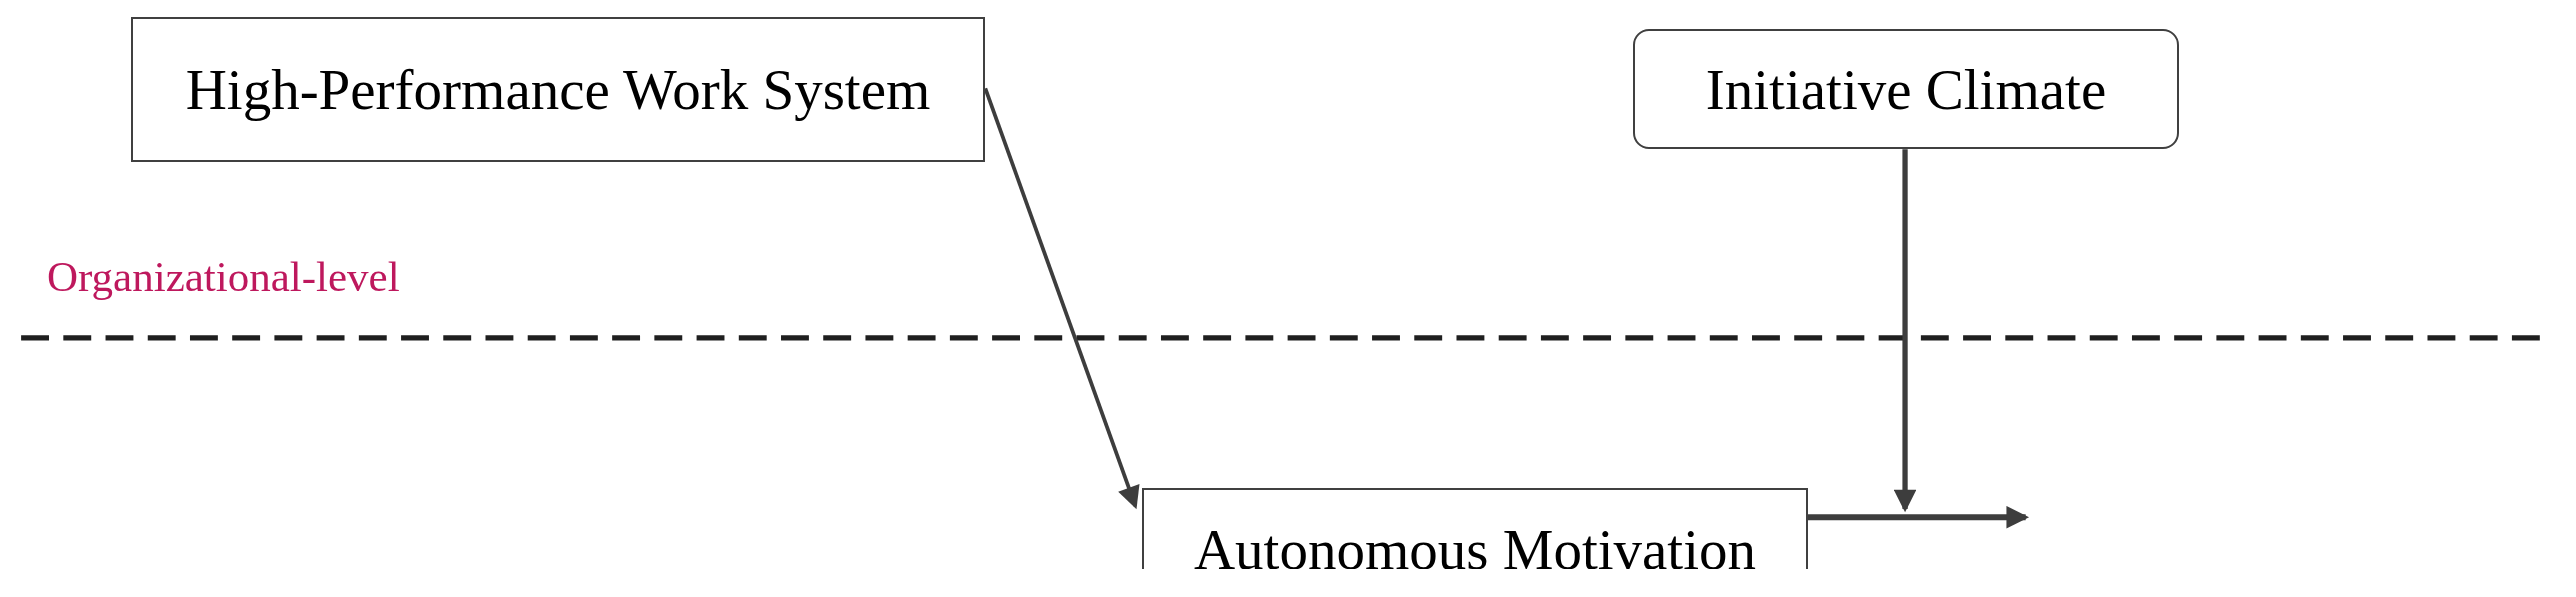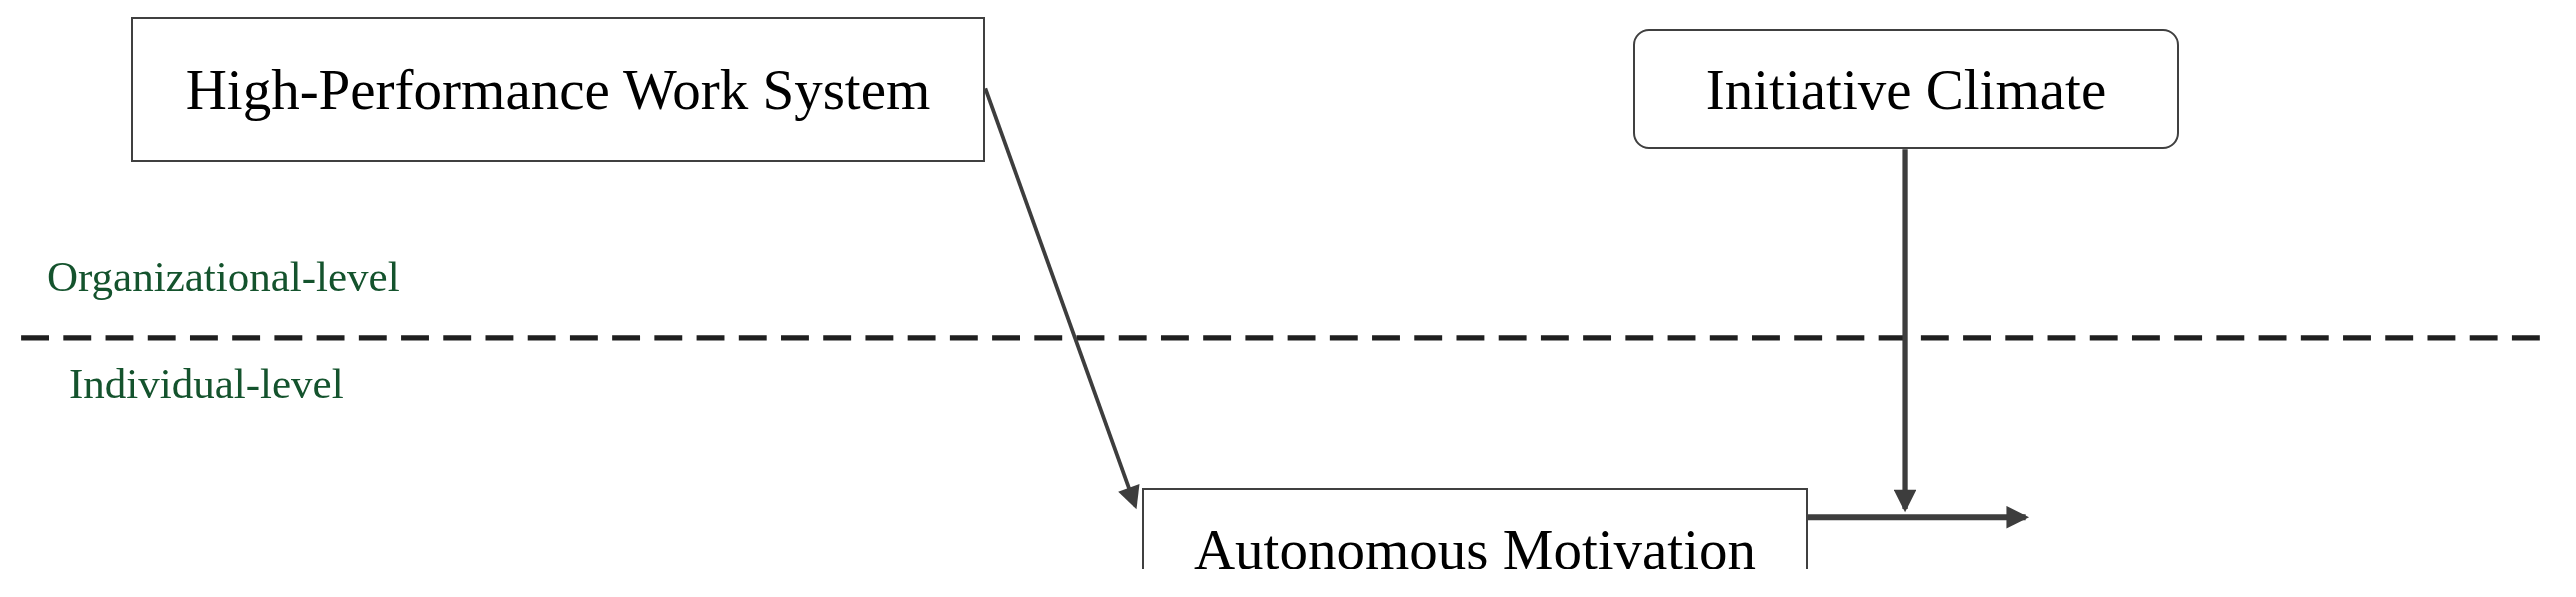--- a/index.html
+++ b/index.html
@@ -37,21 +37,21 @@
     font-size: 57px;
     line-height: 1;
     white-space: nowrap;
   }
   .node-hpws { left: 131px; top: 17.3px;  width: 854px; height: 145px; }
   .node-ic   { left: 1633px; top: 29px; width: 546px;  height: 120px; border-radius: 16px; }
   .node-am   { left: 1142px; top: 456px; width: 666px; height: 122px; margin-top: 32px; }
   .node-jc   { left: 2031px; top: 456px; width: 502px; height: 121px; }
   .level-label {
     position: absolute;
-    color: #14532d;
+    color: #be185d;
     font-size: 43px;
     line-height: 1;
     white-space: nowrap;
   }
   .label-org { left: 47px; top: 255px; }
   .label-ind { left: 69px; top: 362px; }
 </style>
 </head>
 <body>
 
@@ -81,16 +81,15 @@
     <span>Initiative Climate</span>
   </div>
 
   <div class="node node-am">
     <span>Autonomous Motivation</span>
   </div>
 
 
   <div class="level-label label-org">Organizational-level</div>
 
-  <div class="level-label label-ind">Individual-level</div>
 
 </div>
 
 
 </body></html>

